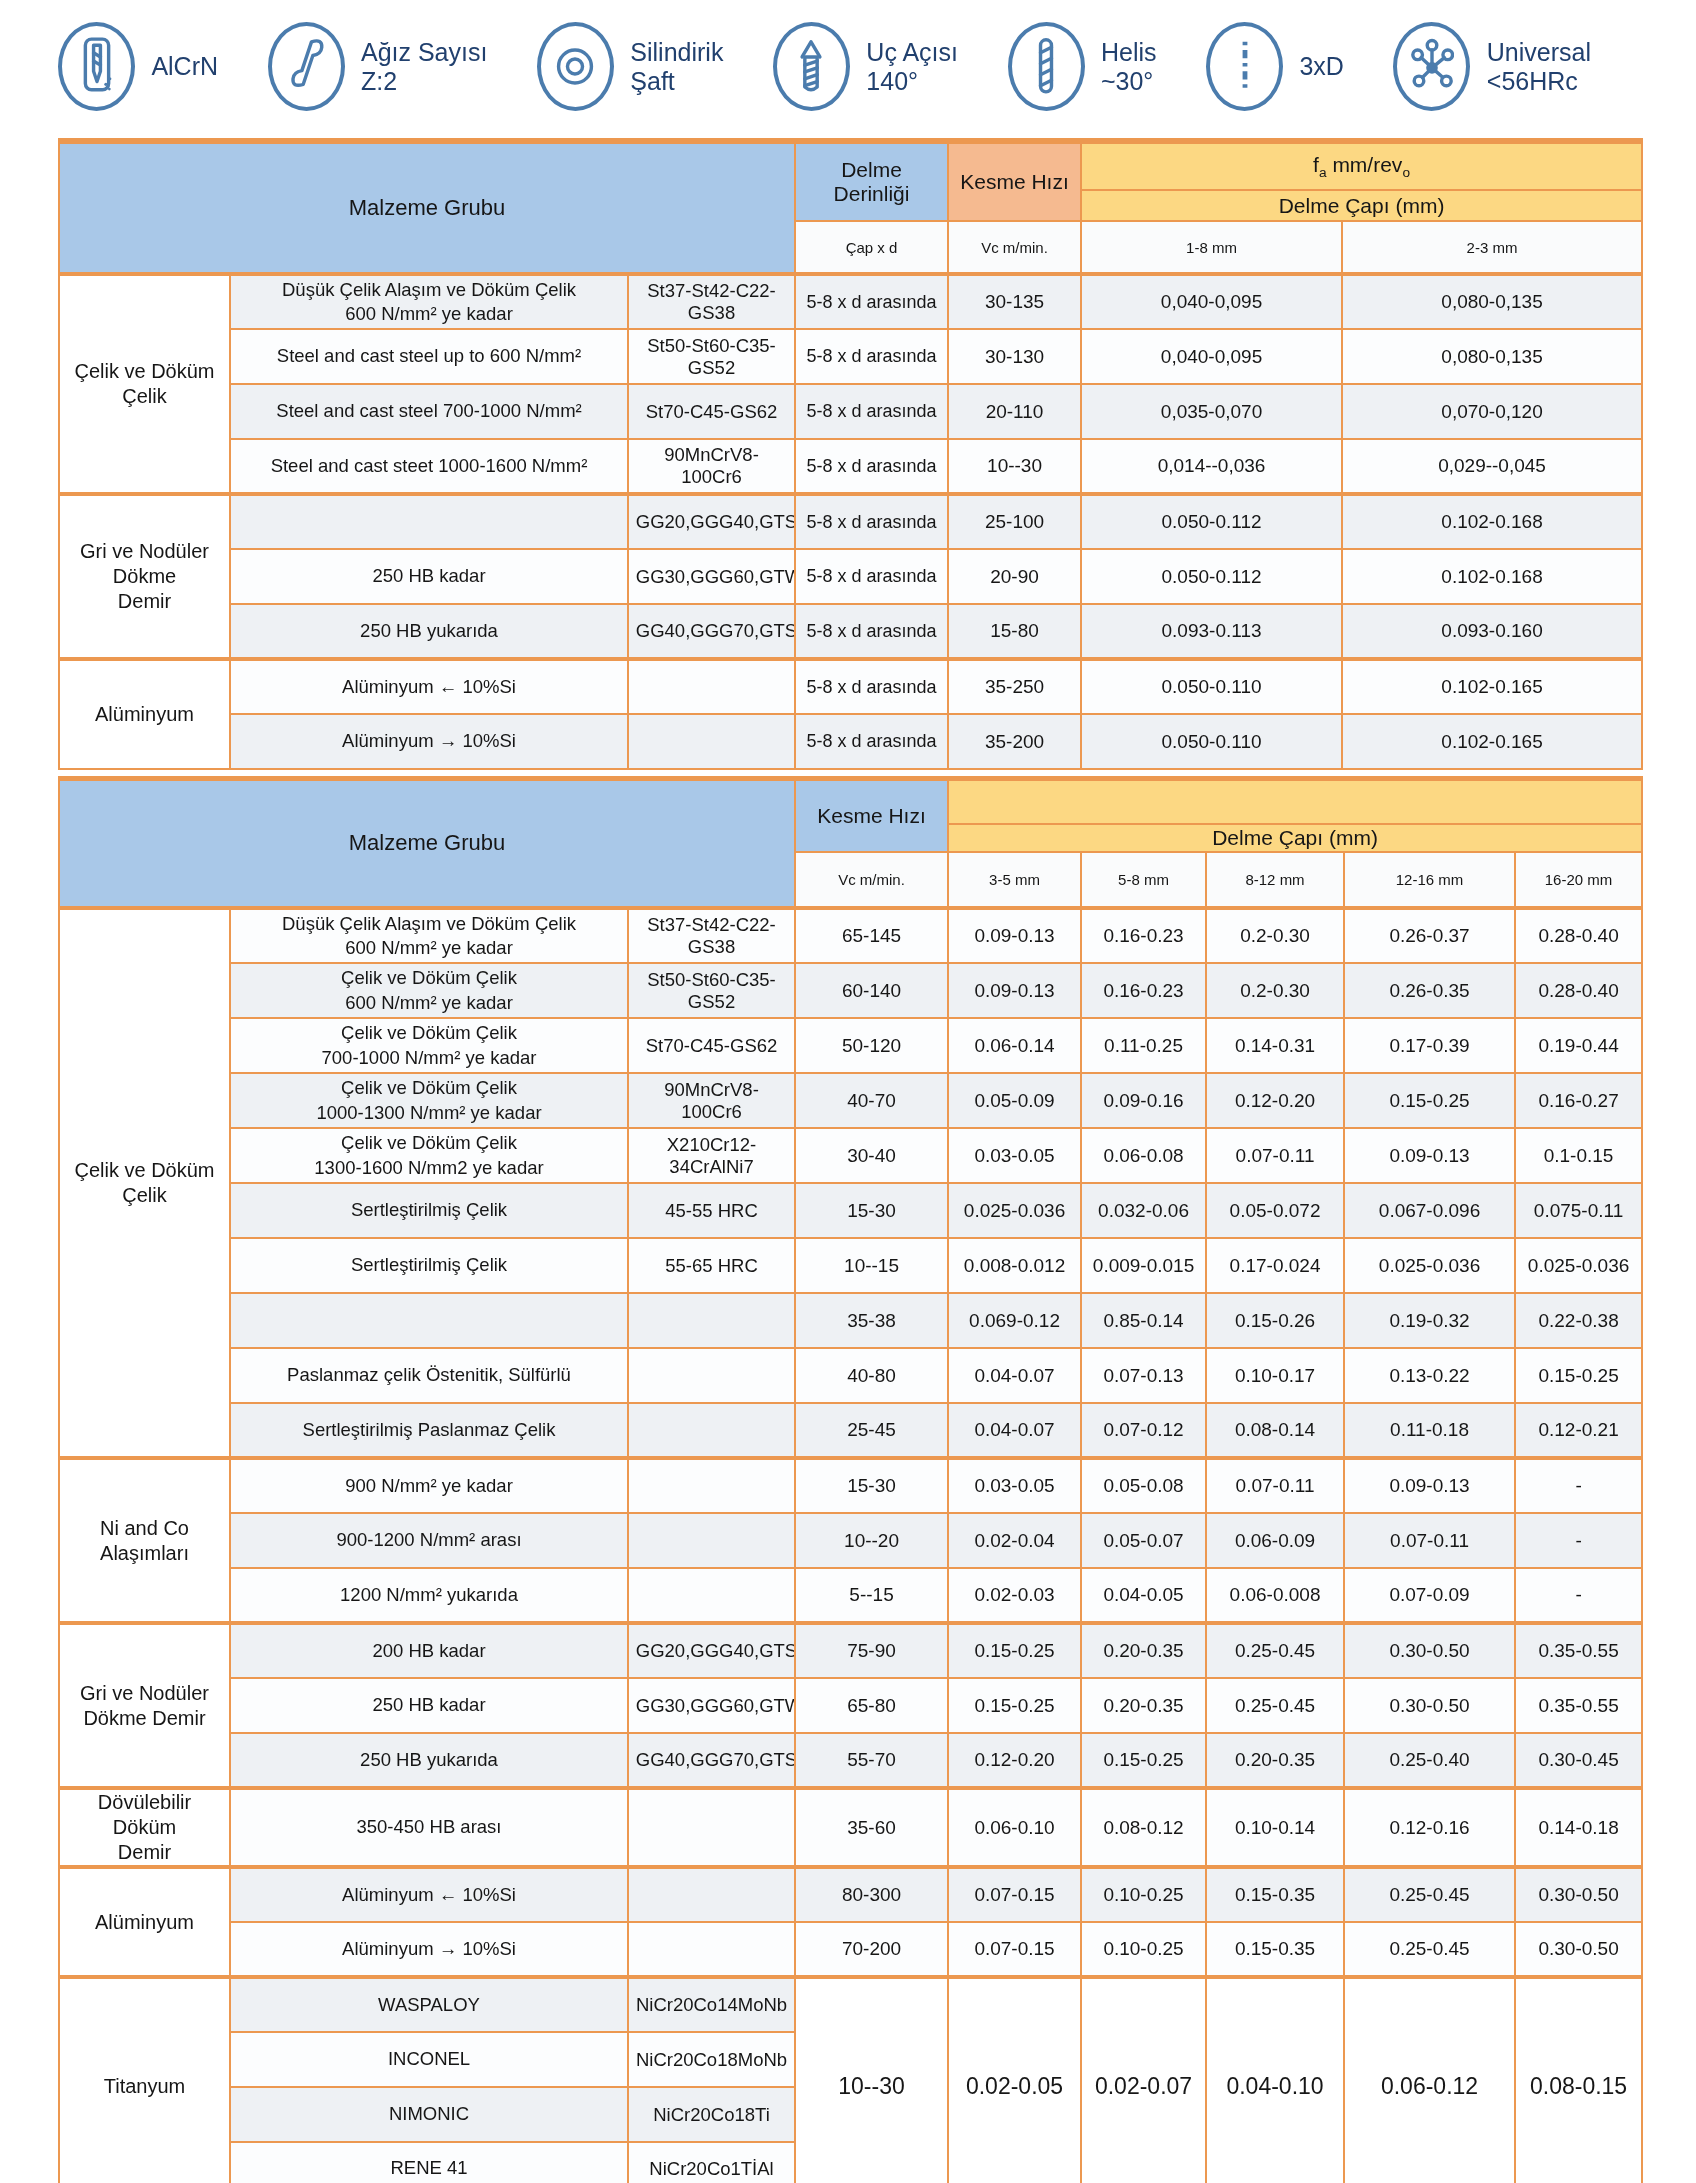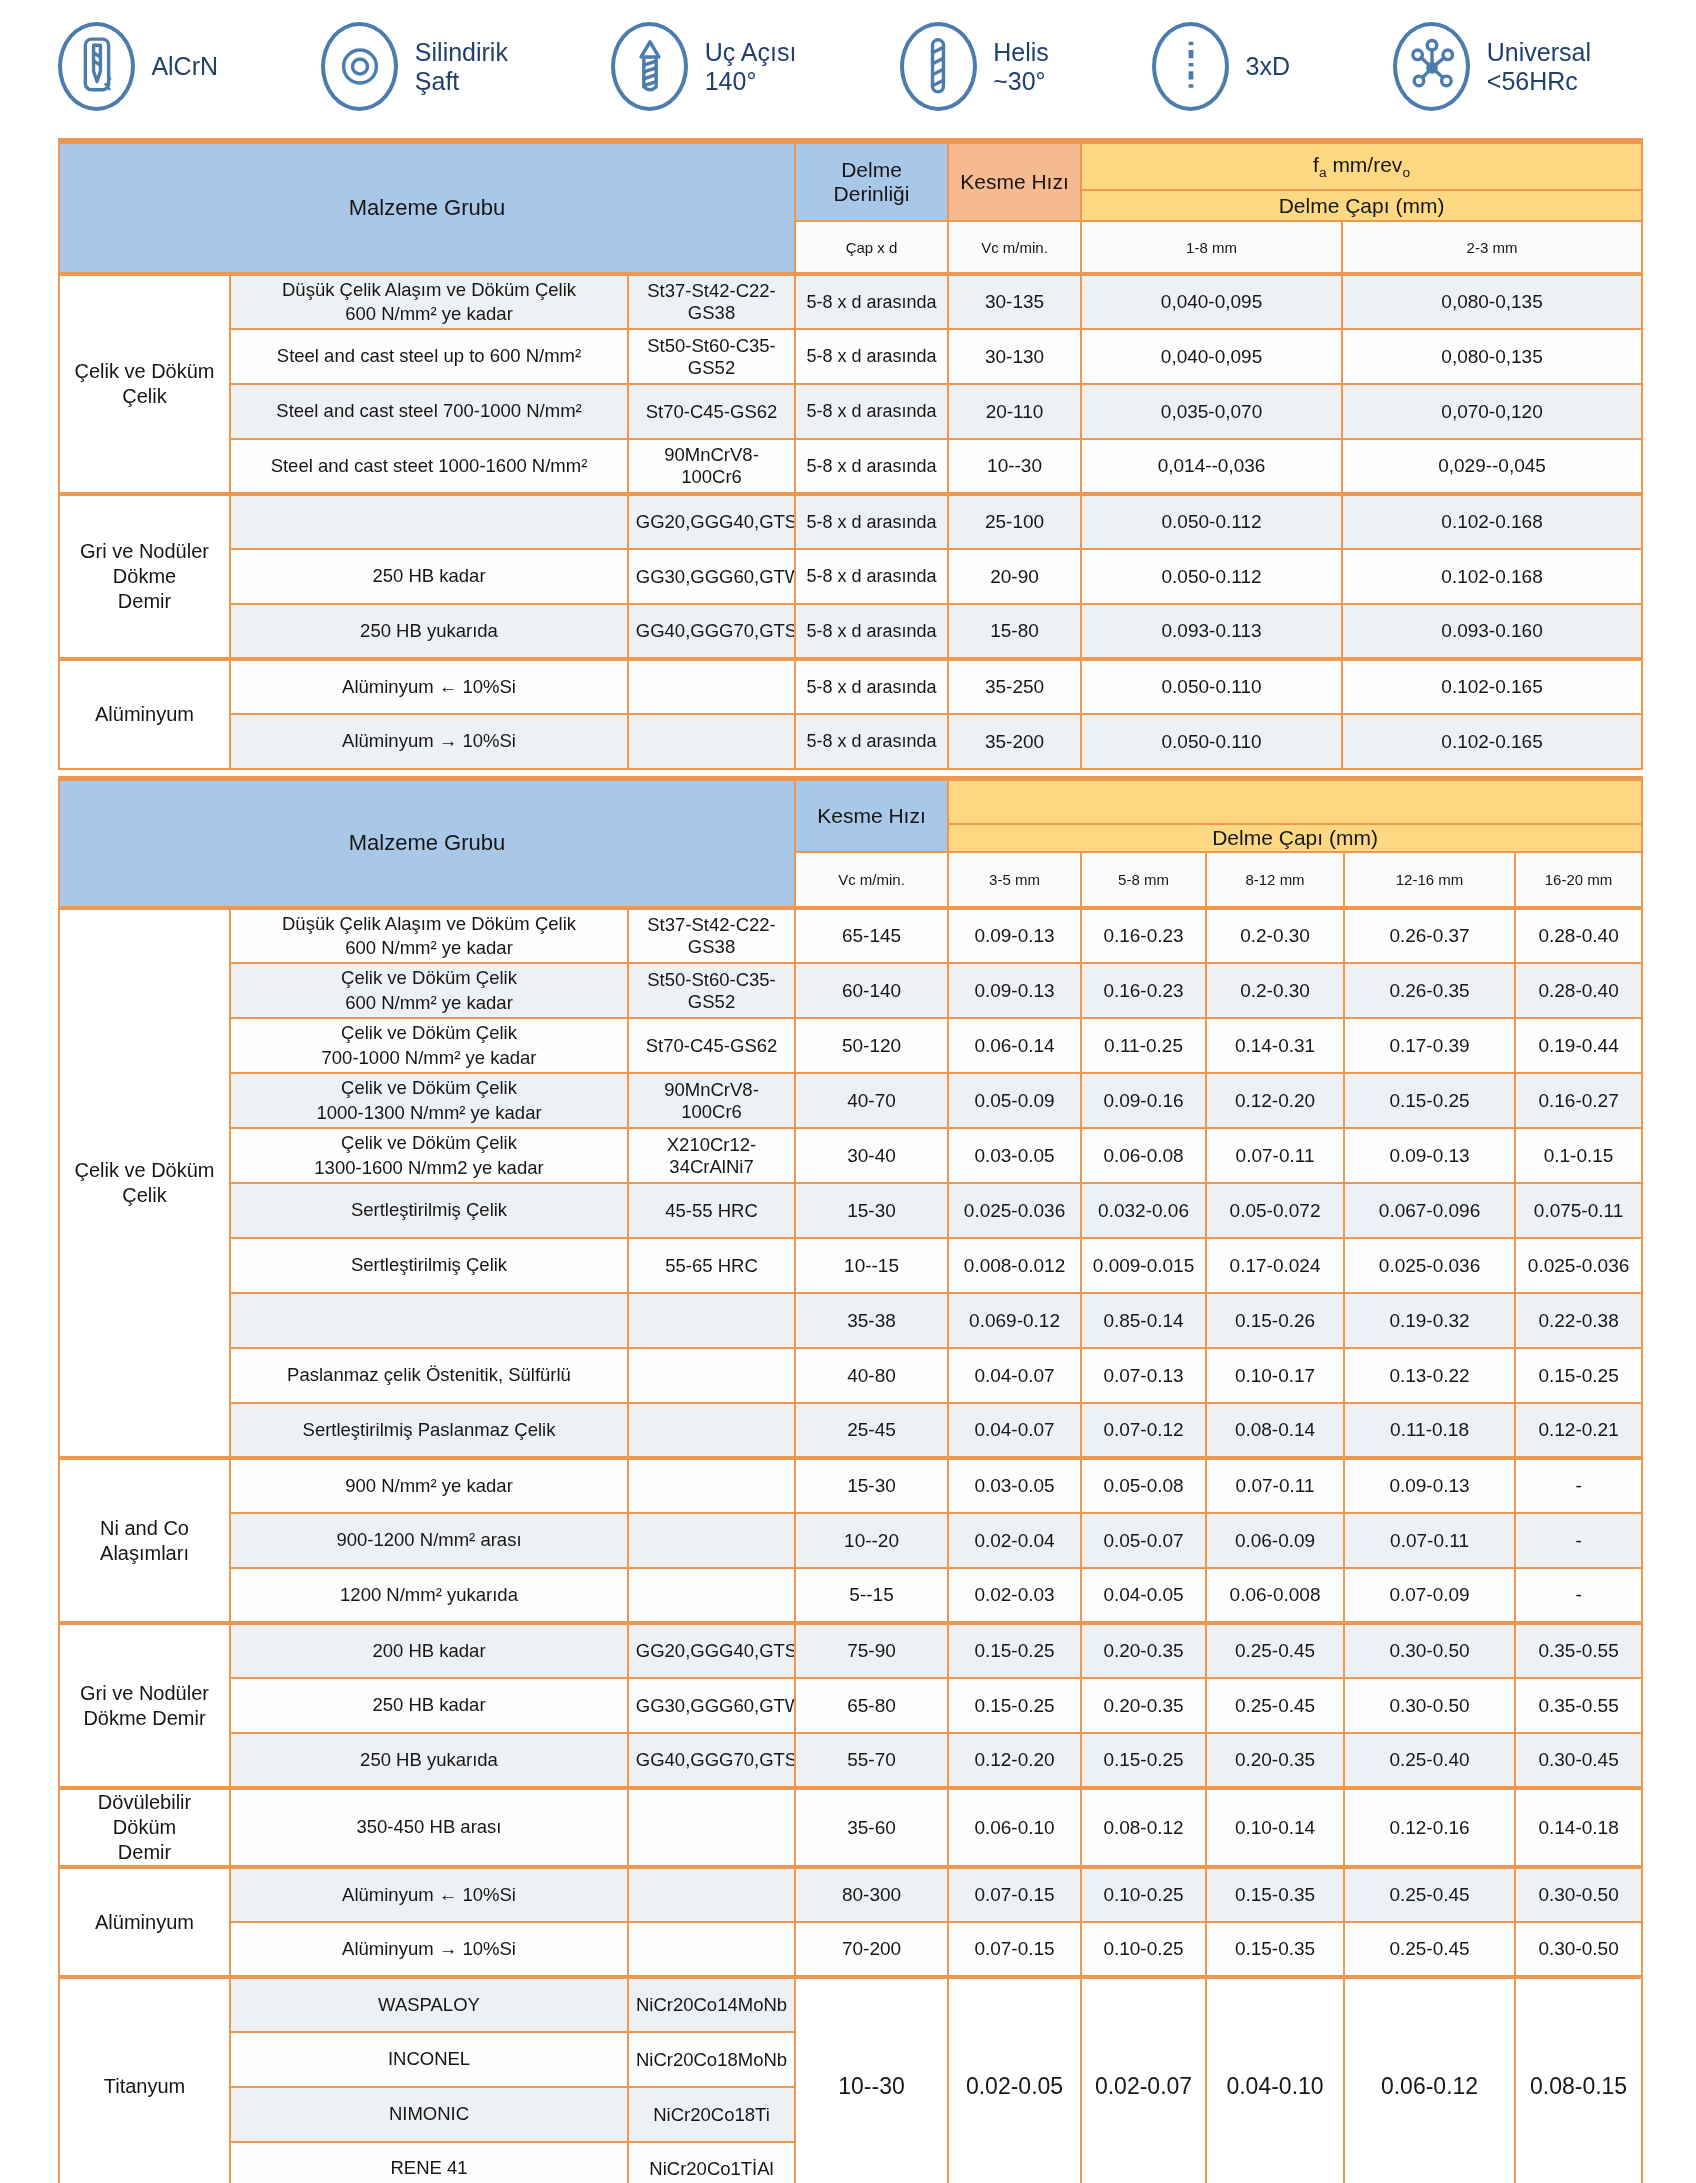--- a/index.html
+++ b/index.html
@@ -81,20 +81,29 @@
         <line x1="27" y1="26" x2="37" y2="32"></line>
         <line x1="27" y1="38" x2="37" y2="44"></line>
         <circle cx="45" cy="72" r="2.4" fill="#4B7CAD" stroke="none"></circle>
         <circle cx="51" cy="64" r="2" fill="#4B7CAD" stroke="none"></circle>
         <circle cx="50" cy="79" r="2" fill="#4B7CAD" stroke="none"></circle>
       </svg>
     </div>
     <div class="icon-label">AlCrN</div>
   </div>
 
+  <div class="icon-item">
+    <div class="icon-circle">
+      <svg class="glyph" width="44" height="63" viewBox="0 0 64 92">
+        <path d="M40 10 q16 -5 15 8 q-1 10 -13 12 l-14 42 q-16 5 -15 -8 q1 -10 13 -12 z"></path>
+      </svg>
+    </div>
+    <div class="icon-label">Ağız Sayısı
+Z:2</div>
+  </div>
 
   <div class="icon-item">
     <div class="icon-circle">
       <svg class="glyph" width="44" height="63" viewBox="0 0 64 92">
         <circle cx="32" cy="46" r="24"></circle>
         <circle cx="32" cy="46" r="11"></circle>
       </svg>
     </div>
     <div class="icon-label">Silindirik
 Şaft</div>

